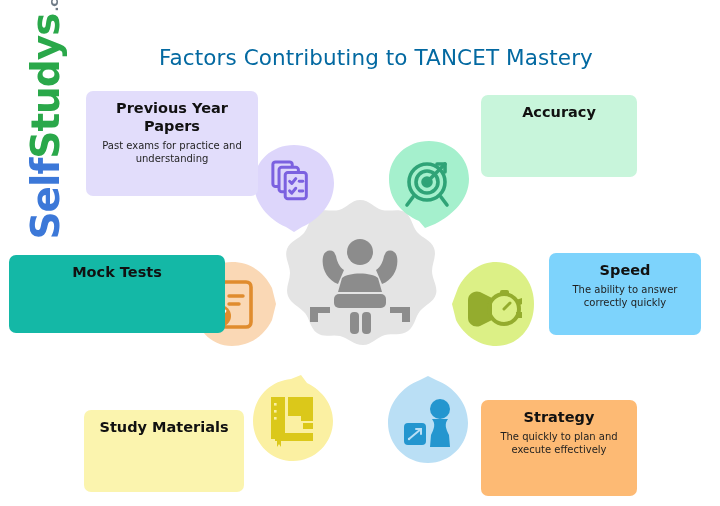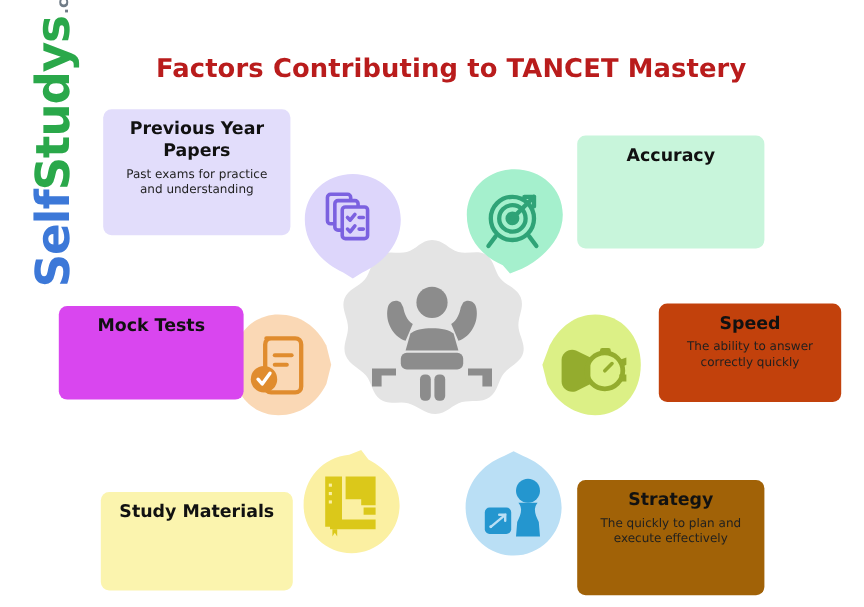--- a/index.html
+++ b/index.html
@@ -58,22 +58,22 @@
   }
 
   
   #page-title {
     position: absolute;
     left: 96px;
     top: 45px;
     width: 560px;
     text-align: center;
     font-size: 21.5px;
-    font-weight: 700;
-    color: #b91c1c;
+    font-weight: 400;
+    color: #0369a1;
     letter-spacing: 0.1px;
   }
 
   
   #hub {
     position: absolute;
     left: 262px;
     top: 198px;
     width: 196px;
     height: 190px;
@@ -113,26 +113,26 @@
     line-height: 1.24;
     margin-bottom: 3px;
   }
   .card .card-desc {
     font-size: 10px;
     font-weight: 400;
     color: #1f1f1f;
     line-height: 1.34;
   }
 
-  #card-pyp      { left: 86px;  top: 91px;  width: 156px; height: 105px; background: #e2ddfb; }
-  #card-accuracy { left: 481px; top: 113px; width: 156px; height: 94px;  background: #c8f5db; }
-  #card-speed    { left: 549px; top: 253px; width: 152px; height: 82px;  background: #c2410c; }
-  #card-strategy { left: 481px; top: 400px; width: 156px; height: 96px;  background: #a16207; }
+  #card-pyp      { left: 86px;  top: 91px;  width: 172px; height: 105px; background: #e2ddfb; }
+  #card-accuracy { left: 481px; top: 95px; width: 156px; height: 82px;  background: #c8f5db; }
+  #card-speed    { left: 549px; top: 253px; width: 152px; height: 82px;  background: #7dd3fc; }
+  #card-strategy { left: 481px; top: 400px; width: 156px; height: 96px;  background: #fdba74; }
   #card-study    { left: 84px;  top: 410px; width: 160px; height: 82px;  background: #fbf4ae; }
-  #card-mock     { left: 9px;   top: 255px; width: 154px; height: 78px;  background: #d946ef; margin-left: 40px; }
+  #card-mock     { left: 9px;   top: 255px; width: 216px; height: 78px;  background: #14b8a6; }
 </style>
 </head>
 <body>
 
 <div id="infographic">
 
   <div id="brand-logo">
     <div class="logo-rot">
       <span class="logo-main">
         <span class="logo-self">Self</span><span class="logo-studys">Studys</span>

